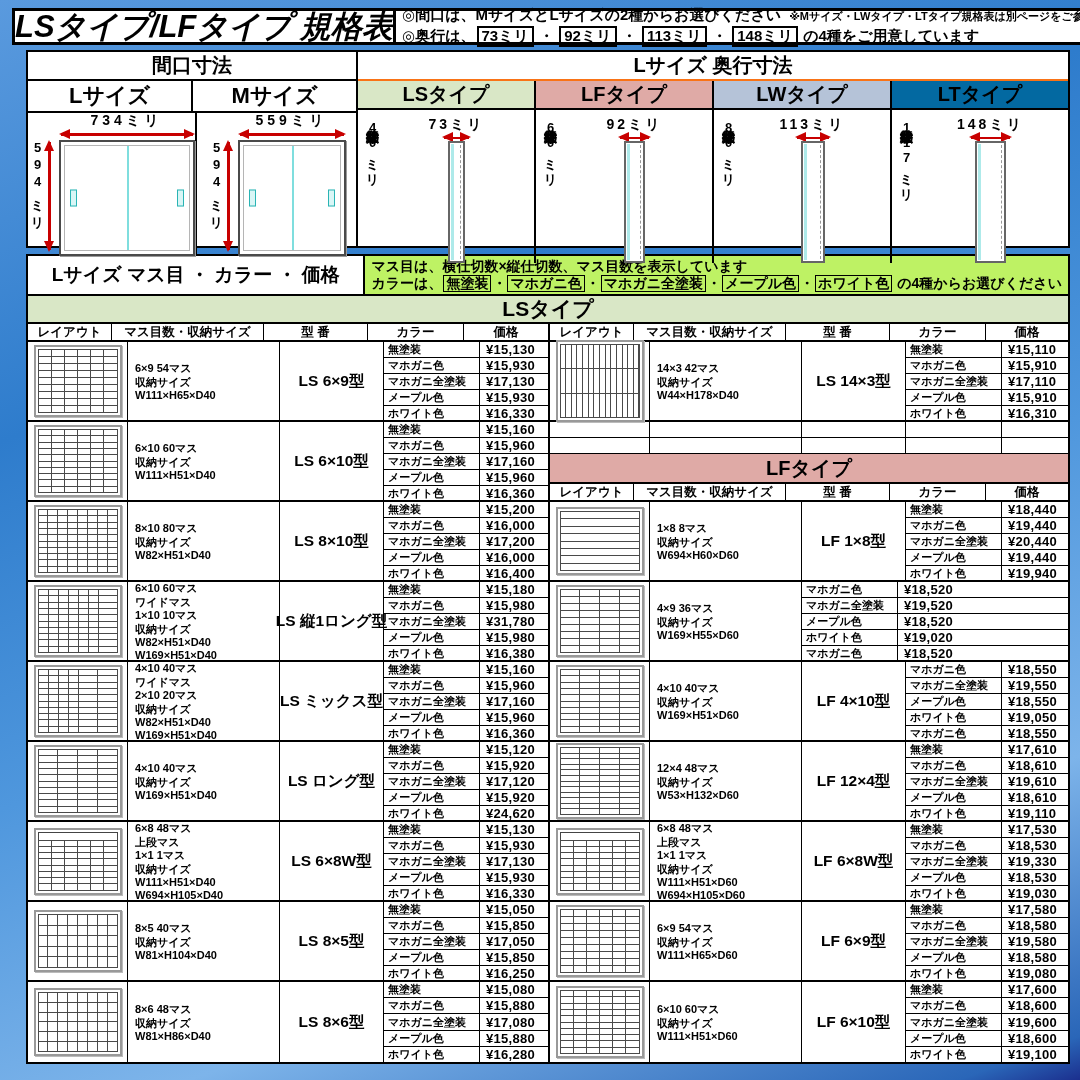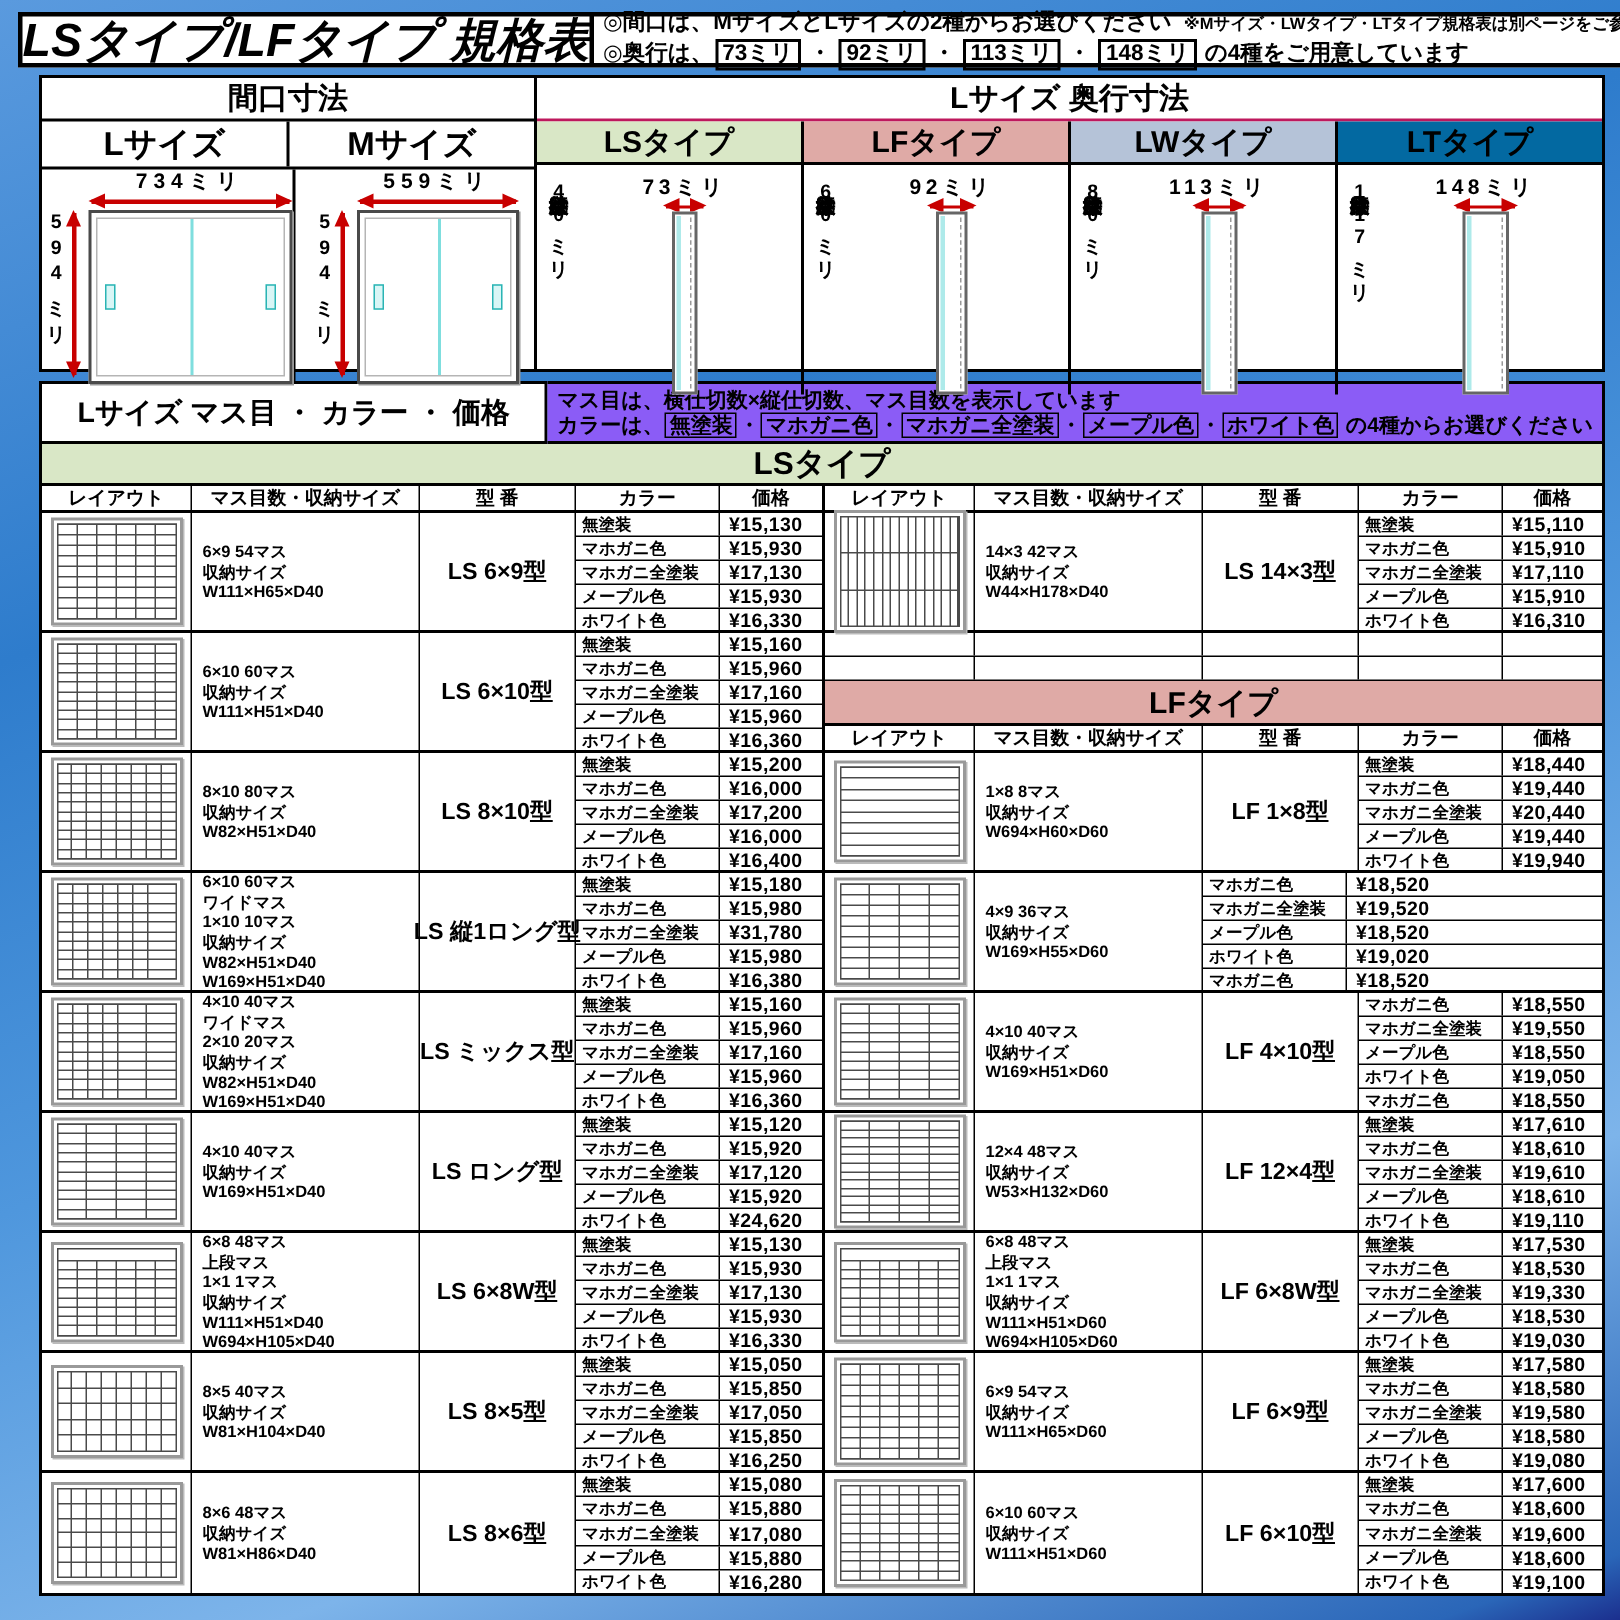--- a/index.html
+++ b/index.html
@@ -50,56 +50,56 @@
   .v-arrow:before{top:-2px;border-bottom:11px solid #c80000;}
   .v-arrow:after{bottom:-2px;border-top:11px solid #c80000;}
   .cab{background:#fff;border:2px solid #4a4a4a;position:relative;box-shadow:1px 1px 0 #9a9a9a;}
   .cab .inner{position:absolute;inset:3px;border:1px solid #b5b5b5;}
   .cab .mid{position:absolute;left:50%;top:4px;bottom:4px;width:2px;background:#7fdede;}
   .cab .hd{position:absolute;top:50%;transform:translateY(-50%);width:5px;height:15px;
     border:1px solid #2ab4b4;background:#d9f6f6;}
   .cab .hd.l{left:9px;} .cab .hd.r{right:9px;}
   .okuyuki{flex:1;background:#fff;border:2px solid #000;border-left:none;box-sizing:border-box;
     display:flex;flex-direction:column;}
-  .ok-title{height:27px;border-bottom:2px solid #be185d;display:flex;align-items:center;justify-content:center;
+  .ok-title{height:27px;border-bottom:2px solid #f97316;display:flex;align-items:center;justify-content:center;
     font-size:20px;font-weight:900;}
   .ok-heads{height:30px;display:flex;border-bottom:2px solid #000;}
   .ok-head{flex:1;display:flex;align-items:center;justify-content:center;
     font-size:20px;font-weight:900;border-right:2px solid #000;}
   .ok-head:last-child{border-right:none;}
   .ok-body{flex:1;display:flex;}
   .ok-cell{flex:1;border-right:2px solid #000;position:relative;display:flex;padding-top:6px;}
   .ok-cell:last-child{border-right:none;}
   .ok-vlbl{writing-mode:vertical-rl;text-orientation:upright;font-size:13px;font-weight:700;
     margin:4px 0 0 8px;letter-spacing:0px;line-height:1;}
   .ok-fig{flex:1;display:flex;flex-direction:column;align-items:center;}
   .ok-wlbl{font-size:14px;font-weight:700;letter-spacing:3px;}
   .ok-fig .h-arrow{margin:3px 0 2px 0;}
   .drect{border:2px solid #666;background:#fff;position:relative;height:118px;}
   .drect:before{content:"";position:absolute;left:1px;top:1px;bottom:1px;width:3px;background:#aeeaea;}
   .drect:after{content:"";position:absolute;right:2px;top:2px;bottom:2px;border-left:1px dashed #999;}
   
   .psec{display:flex;margin:0 0 0 14px;height:42px;}
   .ps-title{width:390px;background:#fff;border:2px solid #000;box-sizing:border-box;
     display:flex;align-items:center;justify-content:center;font-size:19px;font-weight:900;}
-  .ps-notes{flex:1;background:#8b5cf6;border:2px solid #000;border-left:none;box-sizing:border-box;
+  .ps-notes{flex:1;background:#bef264;border:2px solid #000;border-left:none;box-sizing:border-box;
     padding:1px 6px;display:flex;flex-direction:column;justify-content:center;}
   .ps-notes .nline{font-size:14px;}
   .ps-notes .box{border-width:1.5px;padding:0 2px;}
   
   .band{margin-left:14px;height:28px;border:2px solid #000;border-top:none;box-sizing:border-box;
     display:flex;align-items:center;justify-content:center;font-size:21px;font-weight:900;}
   
   .main{margin-left:14px;border:2px solid #000;border-top:none;background:#fff;display:flex;box-sizing:border-box;}
   .half{width:50%;box-sizing:border-box;}
   .half.right{border-left:2px solid #000;}
   .trow.thead{display:flex;height:18px;border-bottom:2px solid #000;box-sizing:border-box;}
   .hcell{display:flex;align-items:center;justify-content:center;font-size:12.5px;font-weight:800;
     border-right:1px solid #000;box-sizing:border-box;}
-  .hcell.w0{width:100px;} .hcell.w1{width:152px;} .hcell.w2{width:104px;} .hcell.w3{width:96px;}
+  .hcell.w0{width:84px;} .hcell.w1{width:152px;} .hcell.w2{width:104px;} .hcell.w3{width:96px;}
   .hcell.w4{flex:1;border-right:none;}
   .pblock{display:flex;height:80px;border-bottom:2px solid #000;box-sizing:border-box;}
   .half .pblock:last-child{border-bottom:none;}
   .cell{border-right:1px solid #000;box-sizing:border-box;}
   .c-lay{width:100px;display:flex;align-items:center;justify-content:center;}
   .c-size{width:152px;padding:3px 0 0 7px;display:flex;flex-direction:column;justify-content:center;}
   .szline{font-size:11px;font-weight:600;line-height:1.22;white-space:nowrap;}
   .c-model{width:104px;display:flex;align-items:center;justify-content:center;
     font-size:15.5px;font-weight:800;white-space:nowrap;}
   .pr-rows{flex:1;display:flex;flex-direction:column;}

